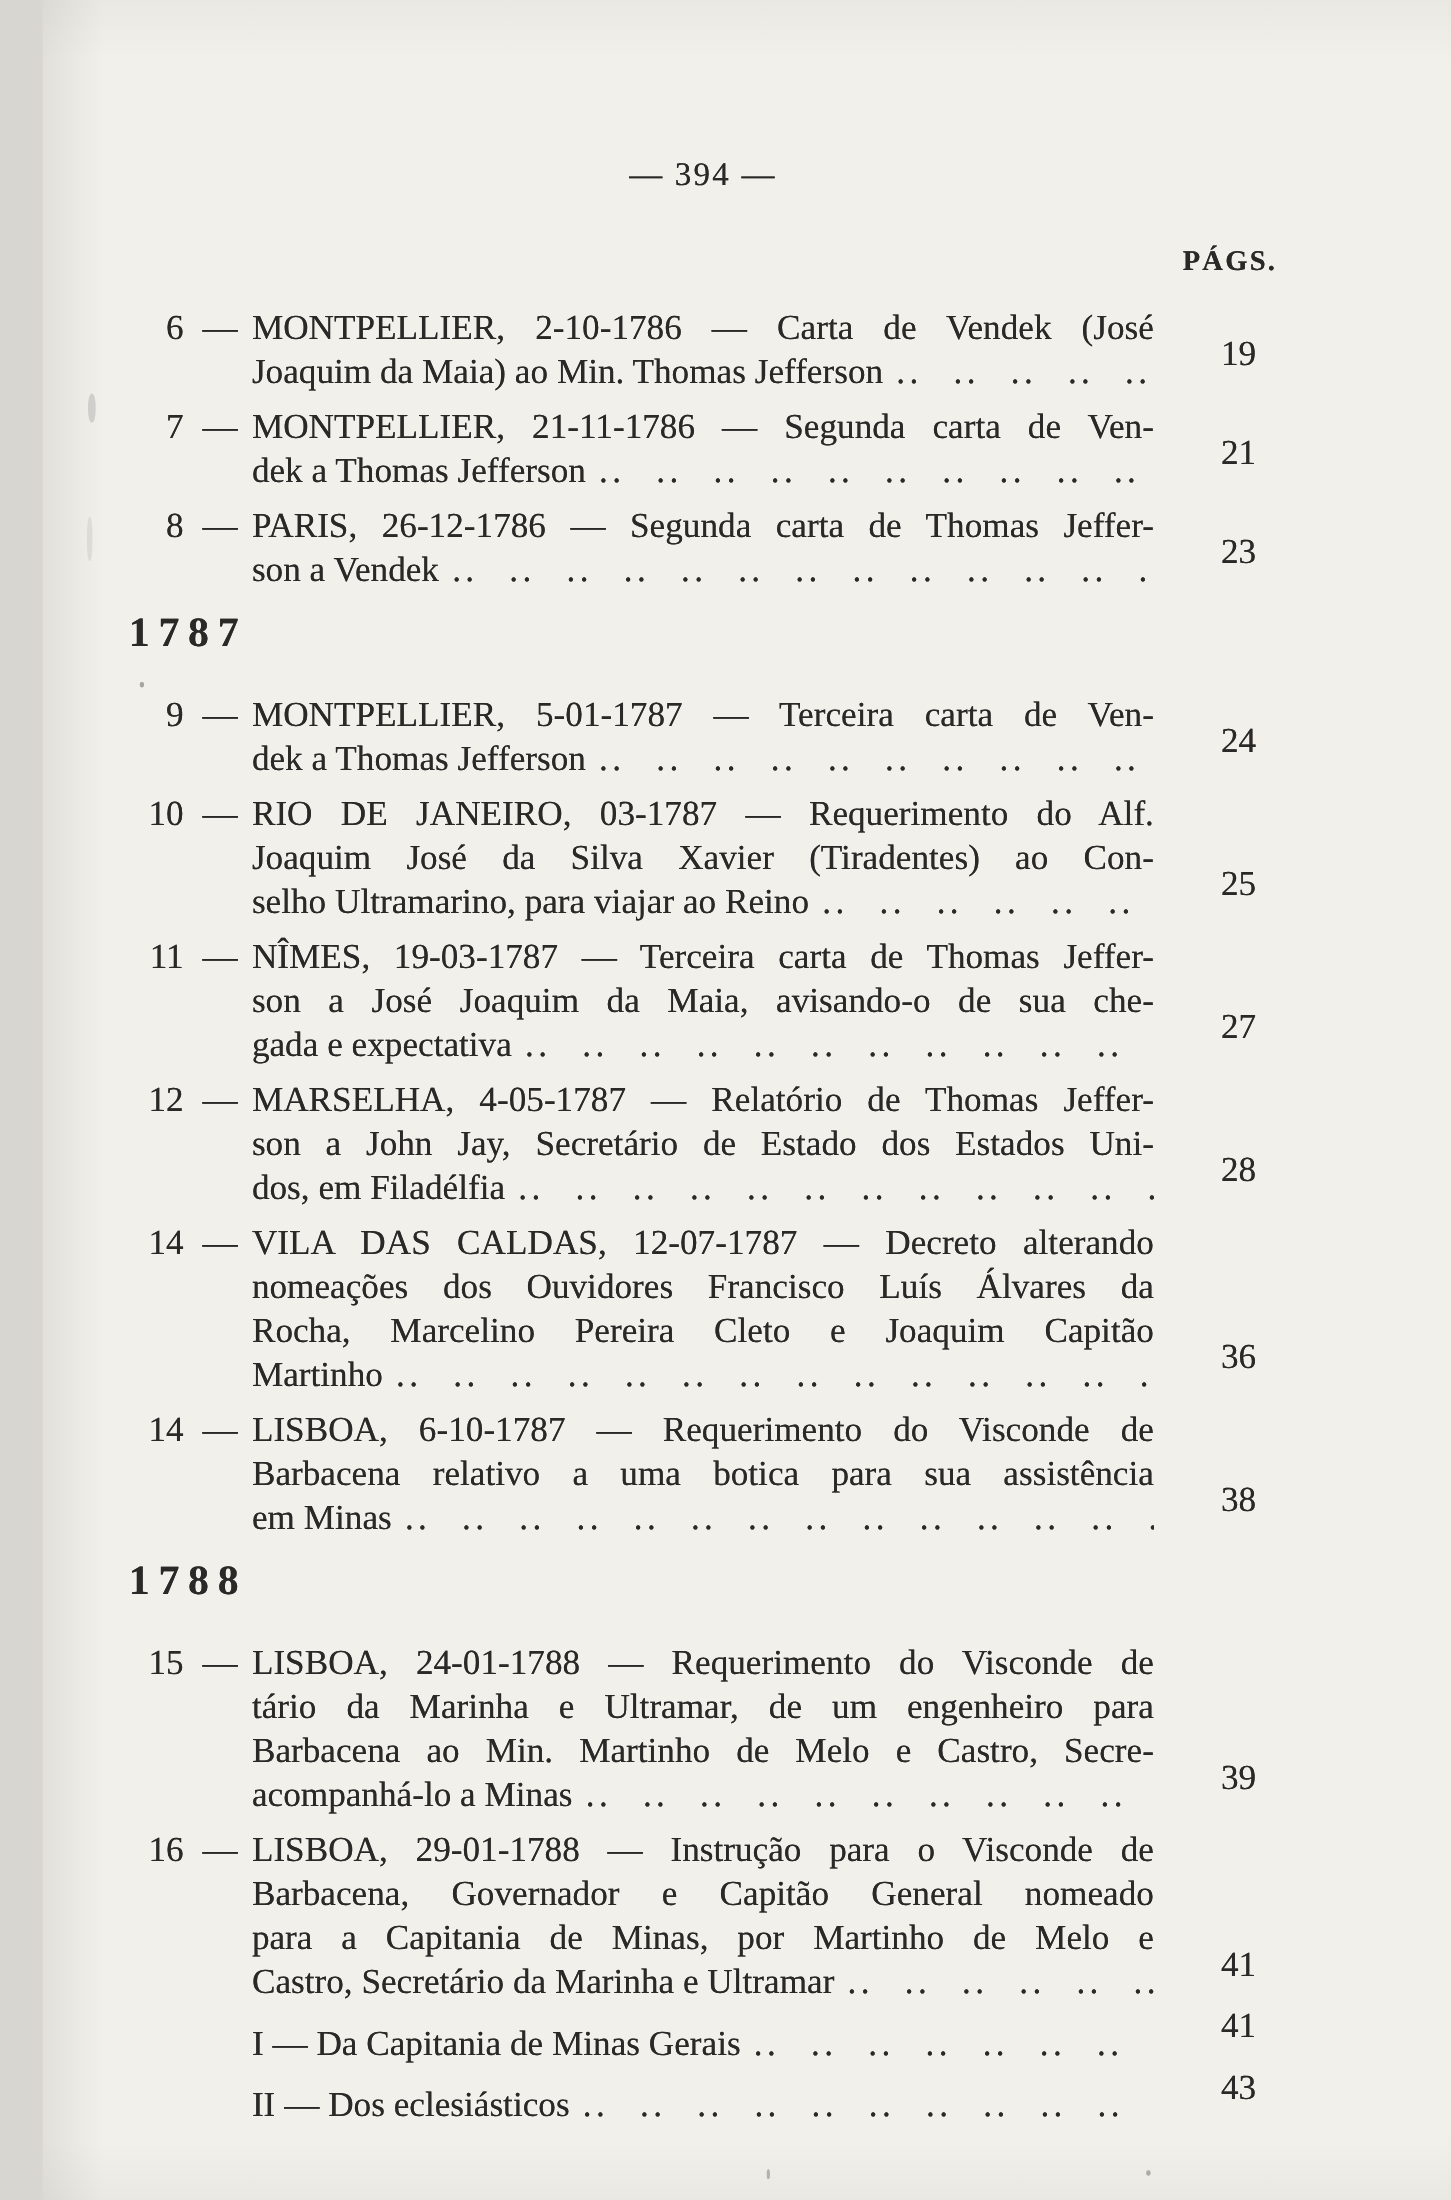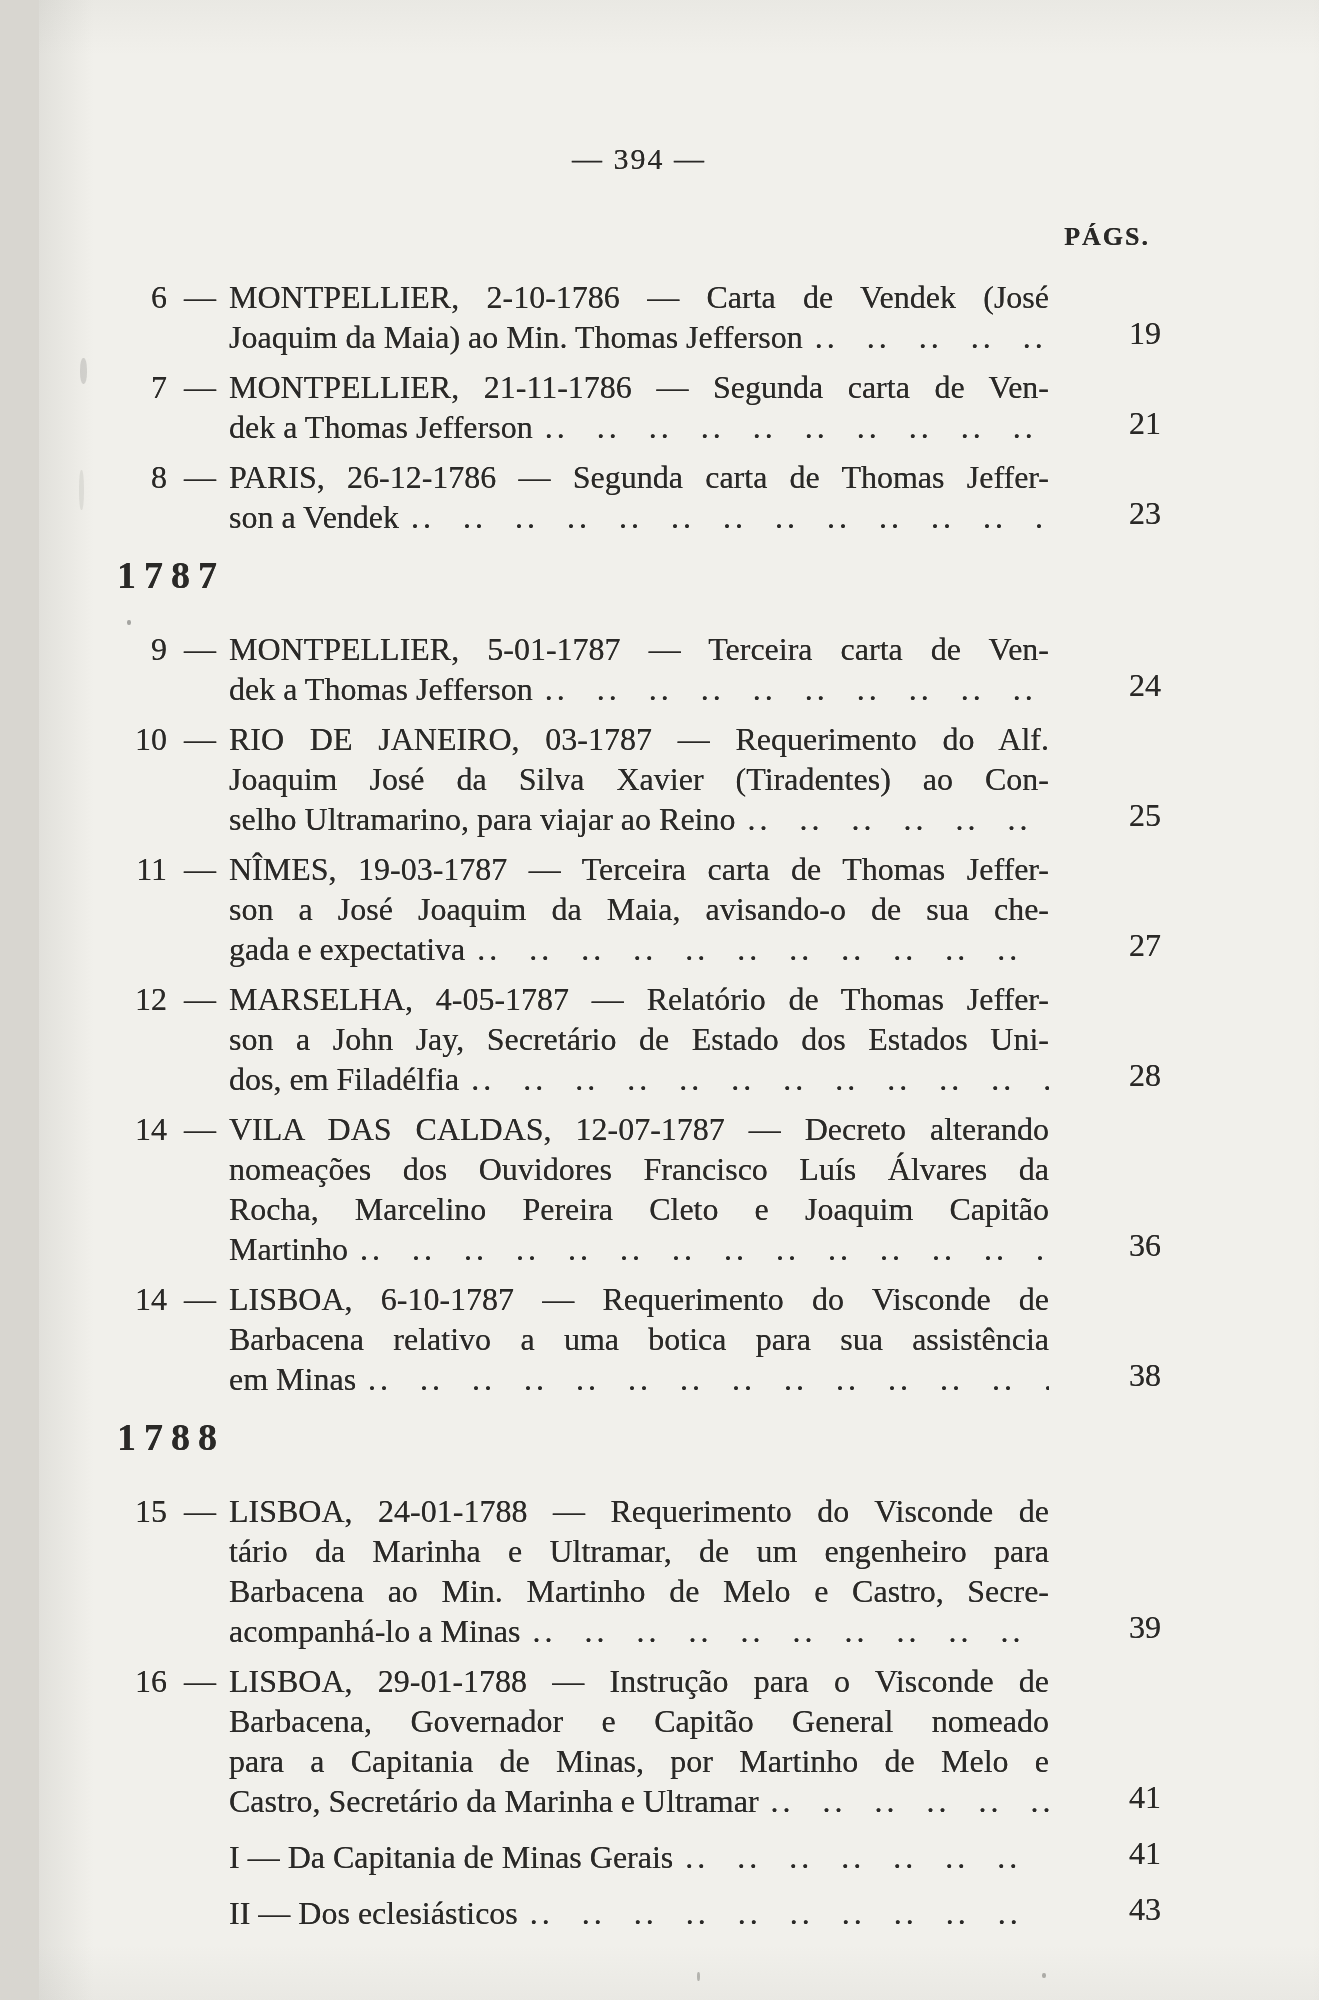--- a/index.html
+++ b/index.html
@@ -22,40 +22,40 @@
       linear-gradient(180deg, rgba(110,110,104,0.06), rgba(110,110,104,0) 55px);
     pointer-events:none;
   }
   .inked { text-shadow: 0 0 0.6px rgba(42,41,39,0.85); }
 
   .folio {
     position:absolute; top:142px; left:515px; width:170px;
     text-align:center; font-size:30px; letter-spacing:2px;
   }
   .pags {
-    position:absolute; top:222px; right:208px;
+    position:absolute; top:222px; right:197px;
     font-size:26px; font-weight:bold; letter-spacing:2px;
   }
 
   .toc {
     position:absolute; left:85px; top:277px; width:1037px;
     font-size:32px; line-height:40px;
   }
   .entry { position:relative; margin-bottom:10px; }
   .entry .num  { position:absolute; left:0; top:0; width:43px; text-align:right; }
   .entry .dash { position:absolute; left:60px; top:0; }
   .lines { margin-left:105px; width:820px; }
   .line.fill { text-align:justify; text-align-last:justify; text-justify:inter-word; }
   .line.last { display:flex; align-items:center; }
   .line.last .txt { white-space:nowrap; }
   .leader {
     flex:1 1 auto; overflow:hidden; white-space:nowrap;
     margin-left:12px; letter-spacing:4px; word-spacing:16px;
   }
-  .pagenum { position:absolute; right:0; bottom:4px; width:70px; text-align:right; }
+  .pagenum { position:absolute; right:0; bottom:16px; width:70px; text-align:center; }
 
   .year {
     font-size:38px; font-weight:bold; letter-spacing:8px;
     line-height:44px; margin:16px 0 32px -7px;
   }
   .entry.sub { margin-top:16px; }
 
   .speck { position:absolute; background:#4a4a46; border-radius:45%; }
   .s1 { left:41px;  top:358px;  width:7px; height:26px; opacity:.18; }
   .s2 { left:88px;  top:620px;  width:4px; height:5px;  opacity:.45; }

